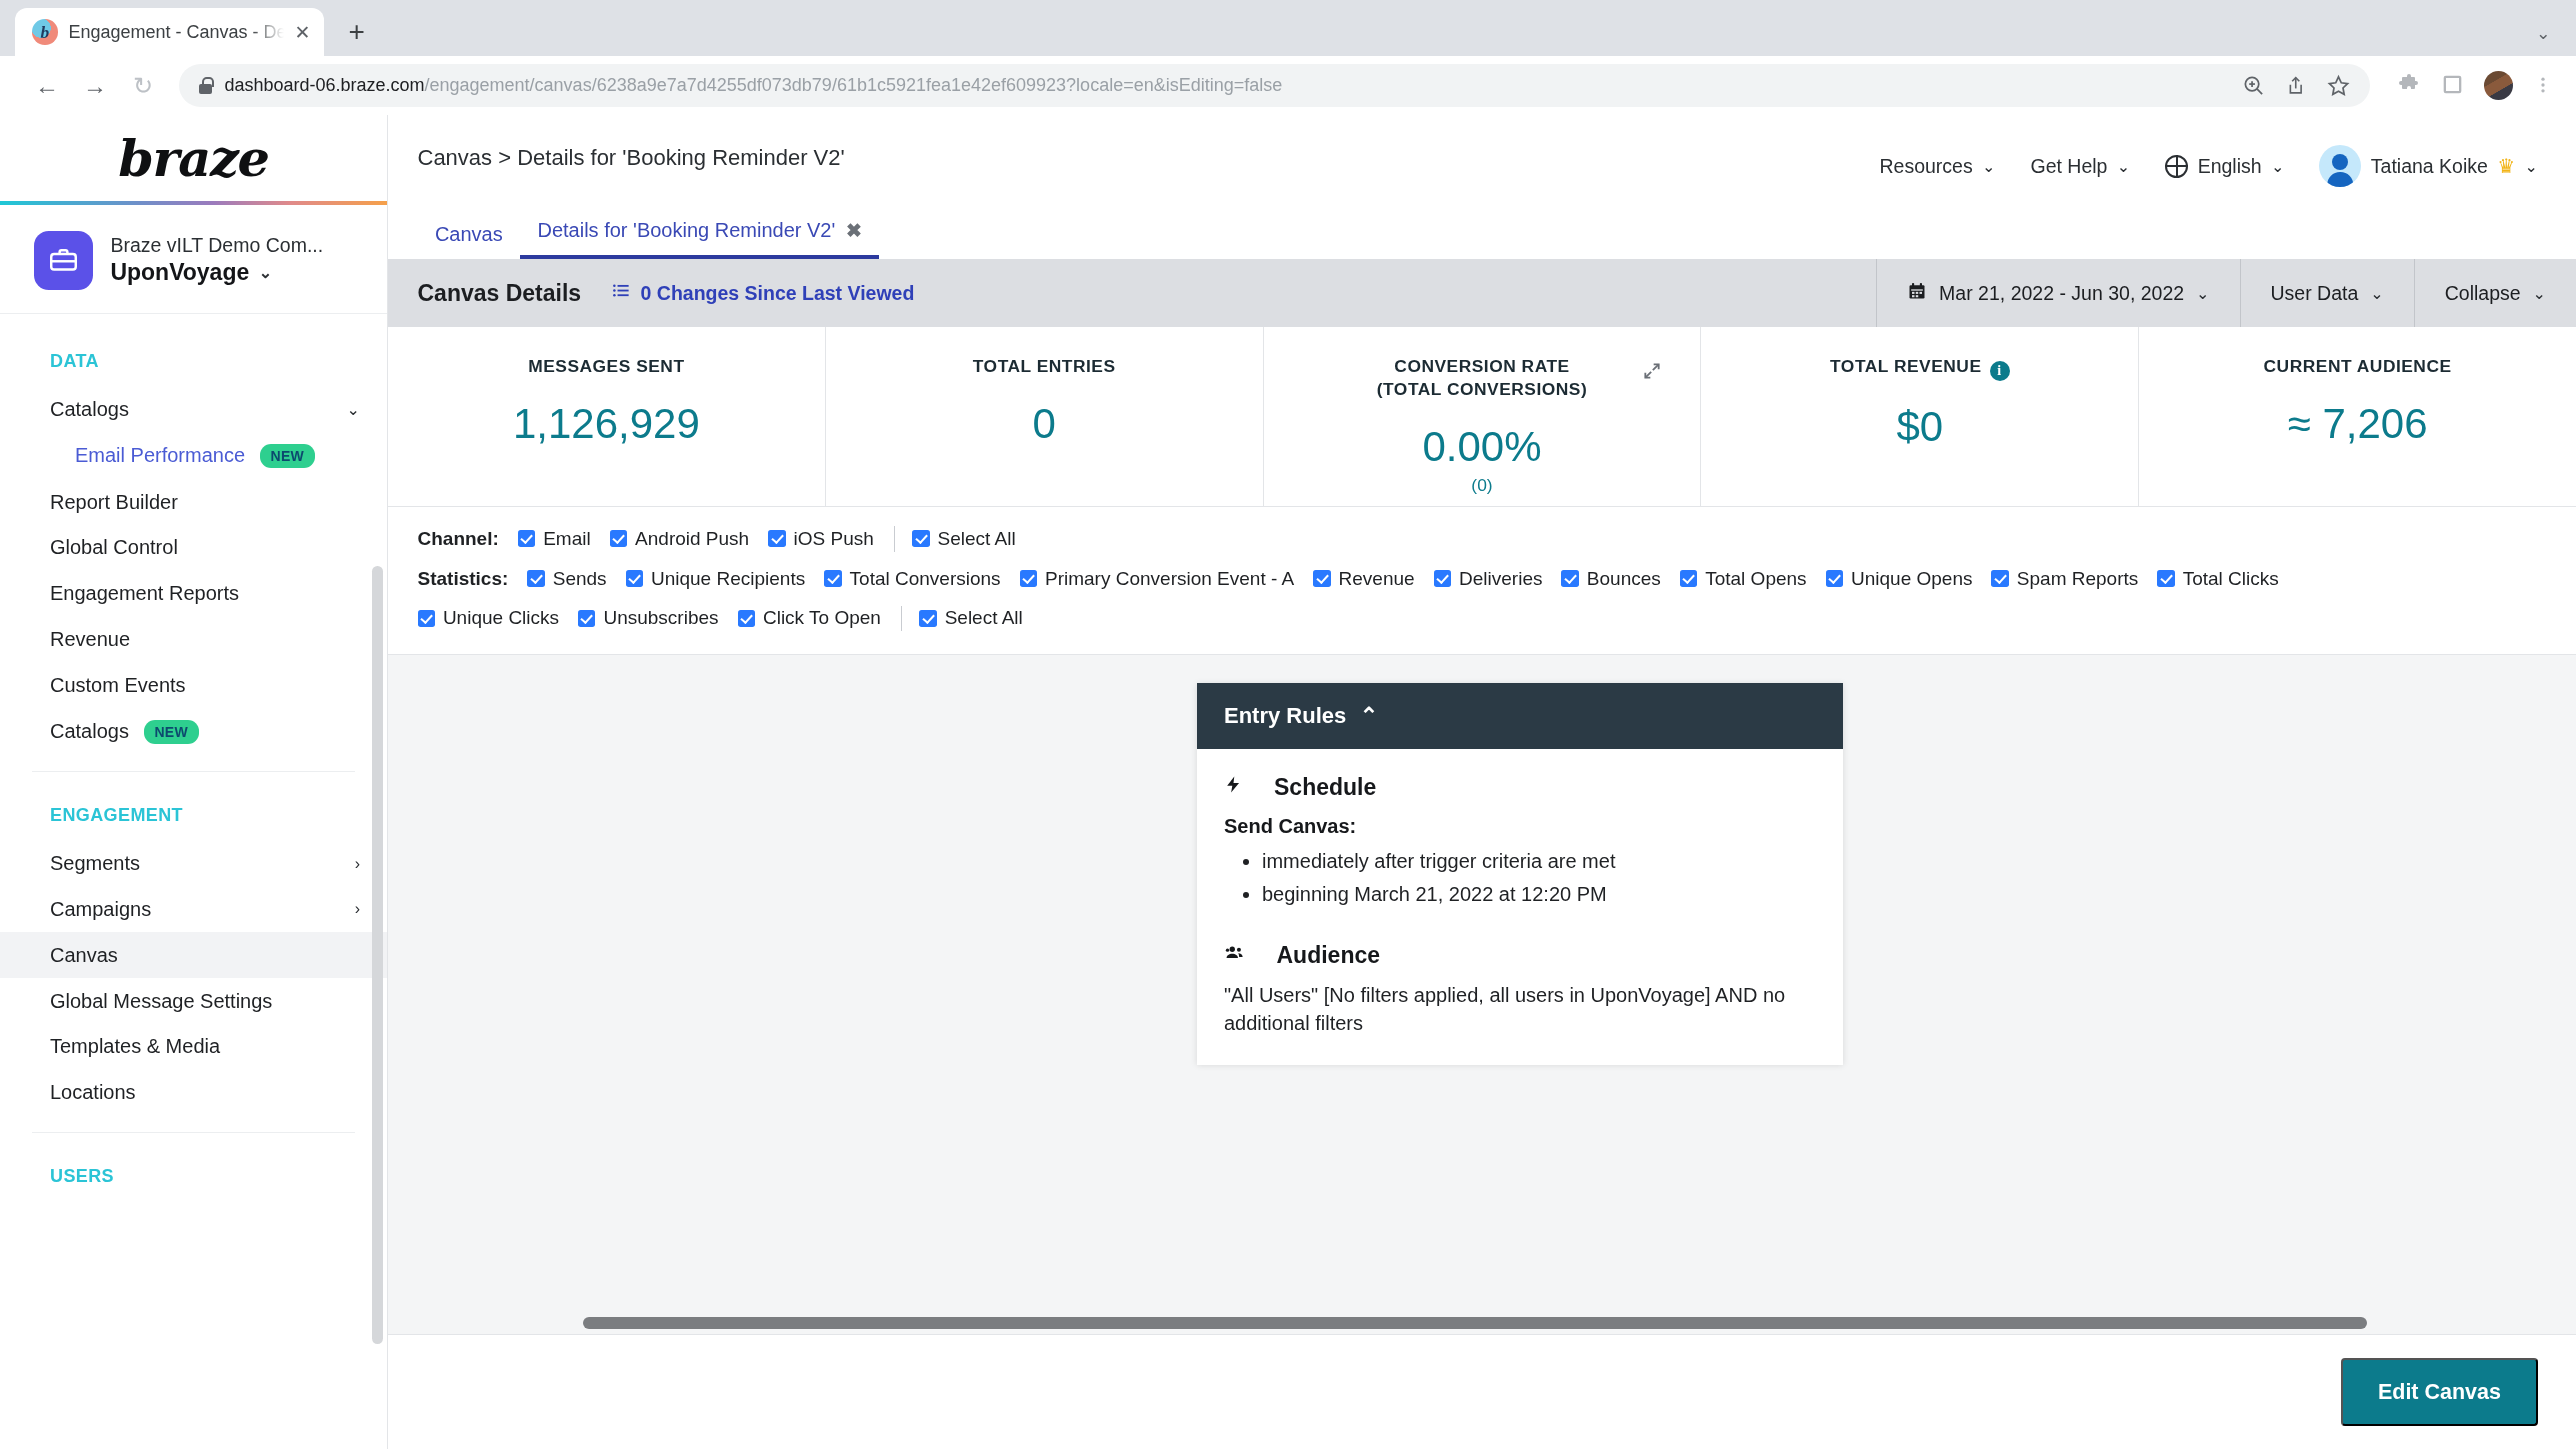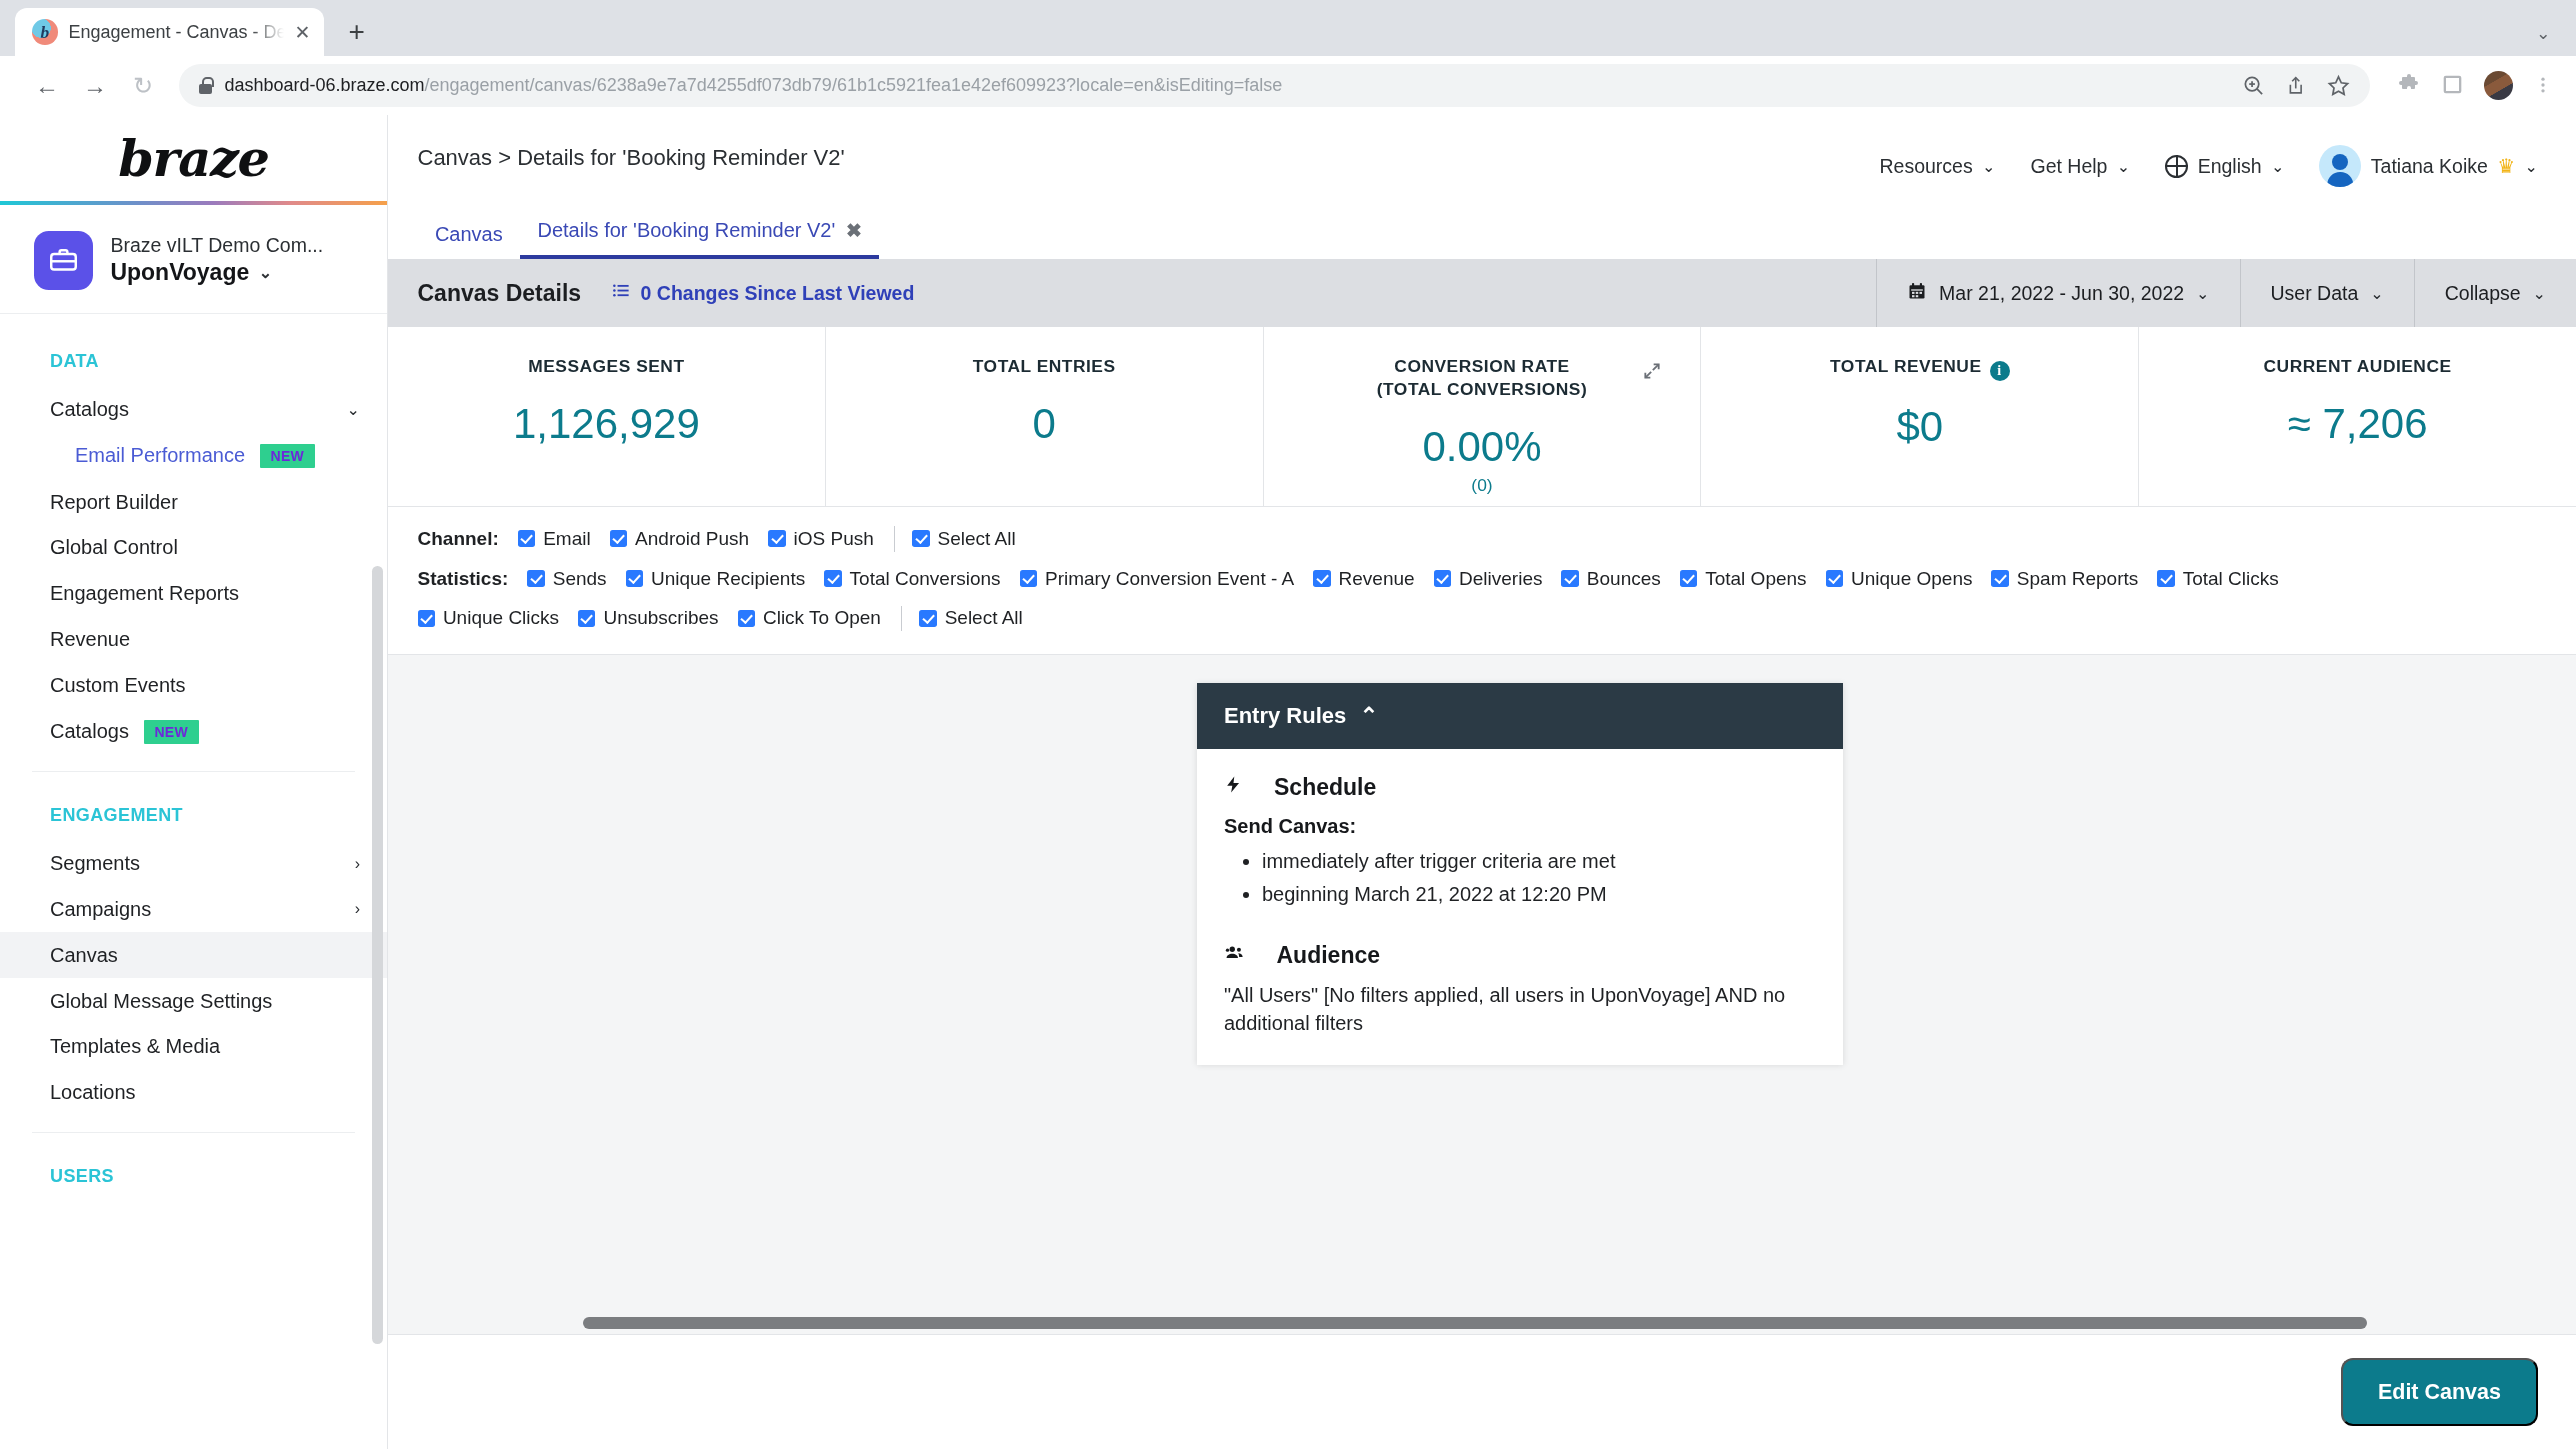--- a/index.html
+++ b/index.html
@@ -88,22 +88,22 @@
   .ws-name { font-size: 23px; font-weight: 700; color: #141518; display: flex; align-items: center; gap: 9.4px; margin-top: 2.7px; }
 
   .nav-scroll { flex: 1; overflow: hidden; position: relative; padding-top: 20px; }
   .nav-section-title { font-size: 18px; font-weight: 700; color: #2bc4d6; letter-spacing: 0.4px;
                        padding: 17.4px 0 14.8px 50px; }
   .nav-item { display: flex; align-items: center; padding: 11.4px 27px 11.4px 50px; font-size: 20px;
               color: #1f2124; position: relative; }
   .nav-item.active { background: #f2f3f5; }
   .nav-item .label { flex: 1; }
   .nav-item.sub { padding-left: 75px; color: #4a5bd4; }
-  .badge-new { background: #2ecf8f; color: #6d28d9; font-size: 14px; font-weight: 700;
-               padding: 4px 10.7px; border-radius: 1px; letter-spacing: 0.3px; margin-left: 14.8px; }
+  .badge-new { background: #2ecf8f; color: #0c4a6e; font-size: 14px; font-weight: 700;
+               padding: 4px 10.7px; border-radius: 11px; letter-spacing: 0.3px; margin-left: 14.8px; }
   .chev { font-size: 16px; color: #2b2f33; }
   .nav-divider { height: 0.7px; background: #eceef0; margin: 16px 32px; }
   .sb-scrollbar { position: absolute; right: 4px; top: 252px; width: 10.7px; height: 778px;
                   background: #d5d7da; border-radius: 5.4px; }
 
   
   .main { flex: 1; display: flex; flex-direction: column; min-width: 0; background: #fff; }
 
   .topbar { height: 86px; display: flex; align-items: center; padding: 0 38px 0 29.5px; gap: 0; }
   .breadcrumb { font-size: 22px; color: #2b2f33; }
@@ -175,21 +175,21 @@
   .hscroll-track { position: absolute; left: 0; right: 0; bottom: 5.4px; height: 12px; }
   .hscroll-thumb { position: absolute; left: 195px; width: 1784px; height: 12px;
                    background: #7b7d80; border-radius: 6px; }
 
   
   .bottombar { height: 115px; background: #fff; border-top: 0.7px solid #e3e5e8;
                display: flex; align-items: center; padding: 0 38px 0 38px; }
   .btn-outline { border: 2px solid #0c7b8c; color: #0c7b8c; background: #fff; font-size: 21.5px;
                  font-weight: 700; padding: 17.4px 32px; border-radius: 4px; }
   .btn-solid { background: #0c7b8c; color: #fff; font-size: 21.5px; font-weight: 700;
-               padding: 19.5px 35px; border-radius: 12px; margin-left: auto; }
+               padding: 19.5px 35px; border-radius: 4px; margin-left: auto; }
 </style>
 </head>
 <body>
 
 <div class="browser-chrome">
   <div class="tabstrip">
     <div class="tab">
       <div class="tab-favicon"></div>
       <div class="tab-title">Engagement - Canvas - Details</div>
       <div class="tab-close">✕</div>

